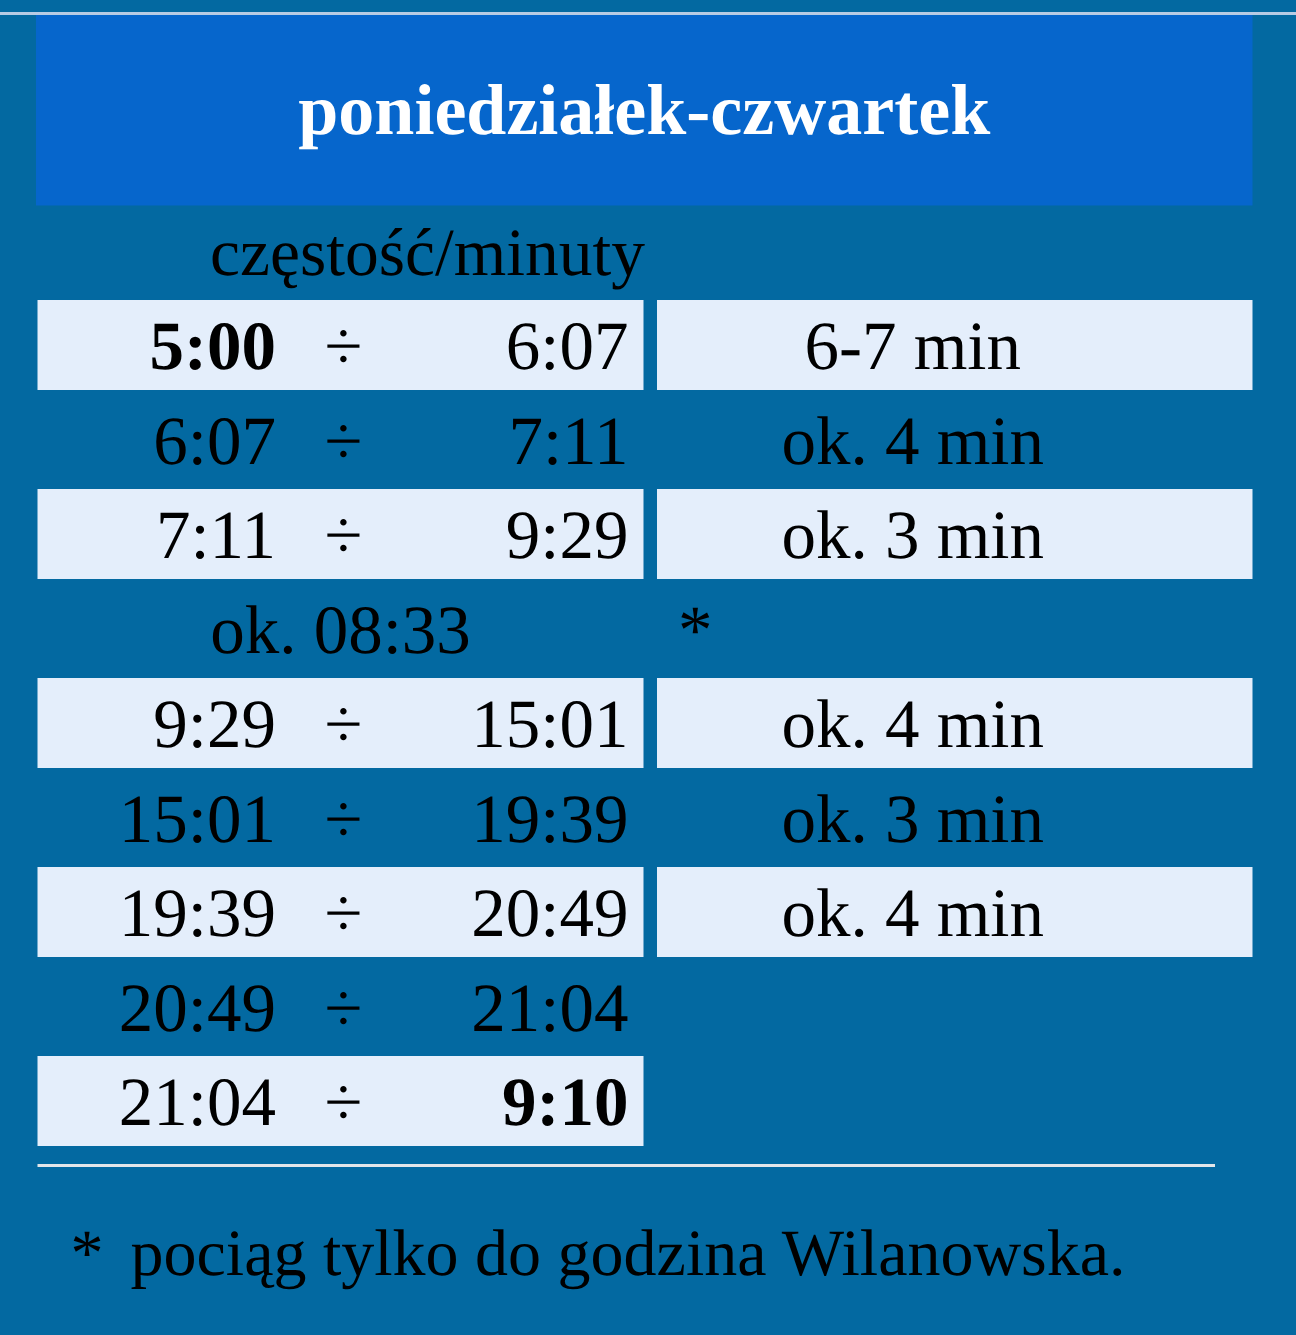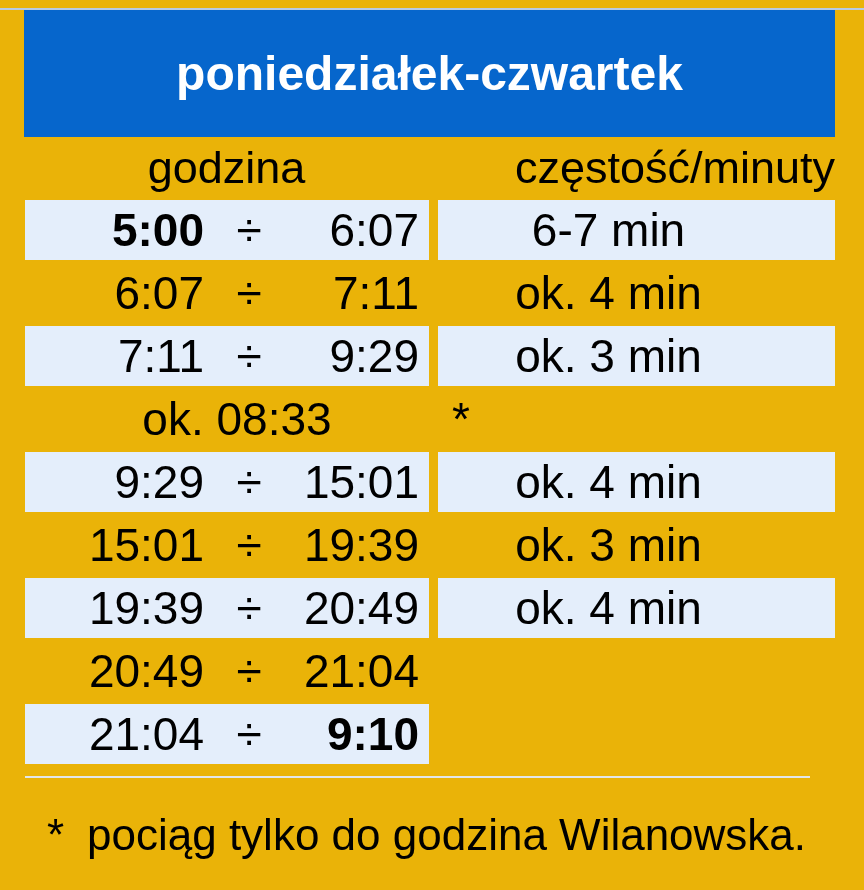--- a/index.html
+++ b/index.html
@@ -1,18 +1,18 @@
 <!DOCTYPE html>
 <html><head>
 <meta charset="utf-8">
 <style>
   html,body { margin:0; padding:0; background:#ffffff; }
   .canvas {
-    position:relative; width:864px; height:890px; background:#eab308;
-    font-family:Liberation Sans, sans-serif; color:#000; overflow:hidden;
+    position:relative; width:864px; height:890px; background:#0369a1;
+    font-family:Liberation Serif, serif; color:#000; overflow:hidden;
   }
   .top-rule {
     position:absolute; left:0; top:8px; width:864px; height:2px;
     background:#b7cbe4;
   }
   .header {
     position:absolute; left:24px; top:10px; width:811px; height:127px;
     background:#0666cc; display:flex; align-items:center; justify-content:center;
   }
   .header .title { color:#ffffff; font-weight:bold; font-size:48px; }
@@ -21,21 +21,20 @@
     display:flex; font-size:45px; align-items:flex-start;
   }
   .colhead-left { width:405px; text-align:center; }
   .colhead-right { margin-left:9px; width:397px; text-align:right; }
   .table { position:absolute; left:25px; top:200px; }
   .row { display:flex; height:60px; margin-bottom:3px; }
   .cl {
     width:404px; margin-right:9px; box-sizing:border-box;
     display:grid; grid-template-columns:159px 90px 1fr; align-items:center;
     font-size:46px;
-    padding-left:20px;
   }
   .cr {
     width:397px; box-sizing:border-box; display:flex; align-items:center;
     justify-content:center; font-size:46px; padding-right:56px;
   }
   .row.hl .cl, .row.hl .cr { background:#e4eefb; }
   .t.start { text-align:right; }
   .t.div   { text-align:center; }
   .t.end   { text-align:right; padding-right:10px; }
   .bold    { font-weight:bold; }
@@ -55,21 +54,20 @@
 
 <div class="canvas">
 
   <div class="top-rule"></div>
 
   <div class="header">
     <span class="title">poniedziałek-czwartek</span>
   </div>
 
   <div class="colheads">
-    <div class="colhead-left">godzina</div>
     <div class="colhead-right">częstość/minuty</div>
   </div>
 
   <div class="table">
 
     <div class="row hl">
       <div class="cl">
         <span class="t start bold">5:00</span>
         <span class="t div">÷</span>
         <span class="t end">6:07</span>

